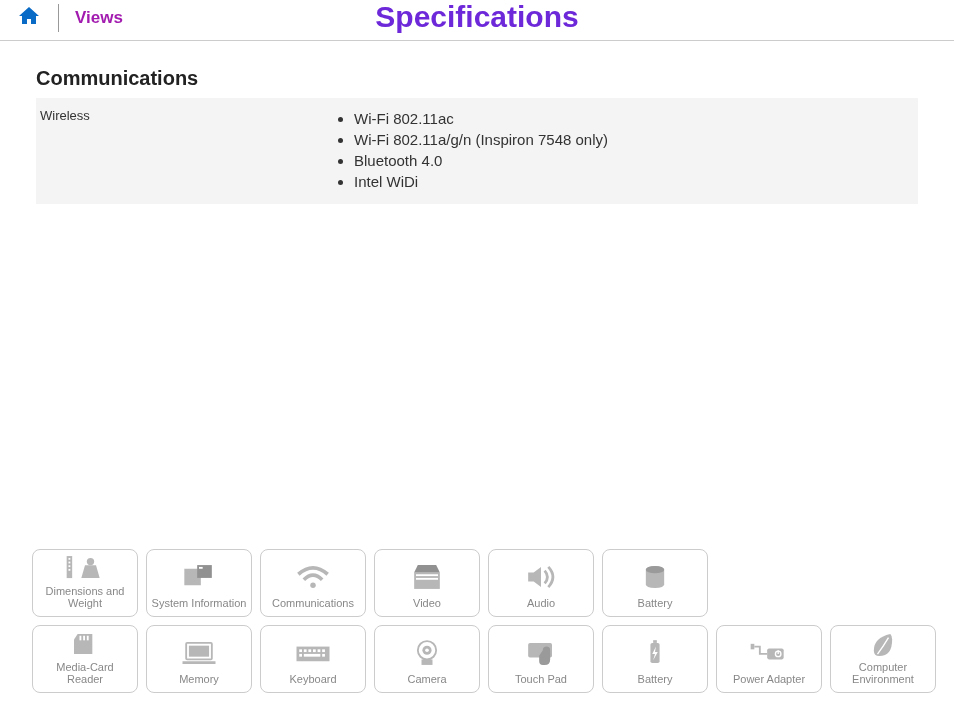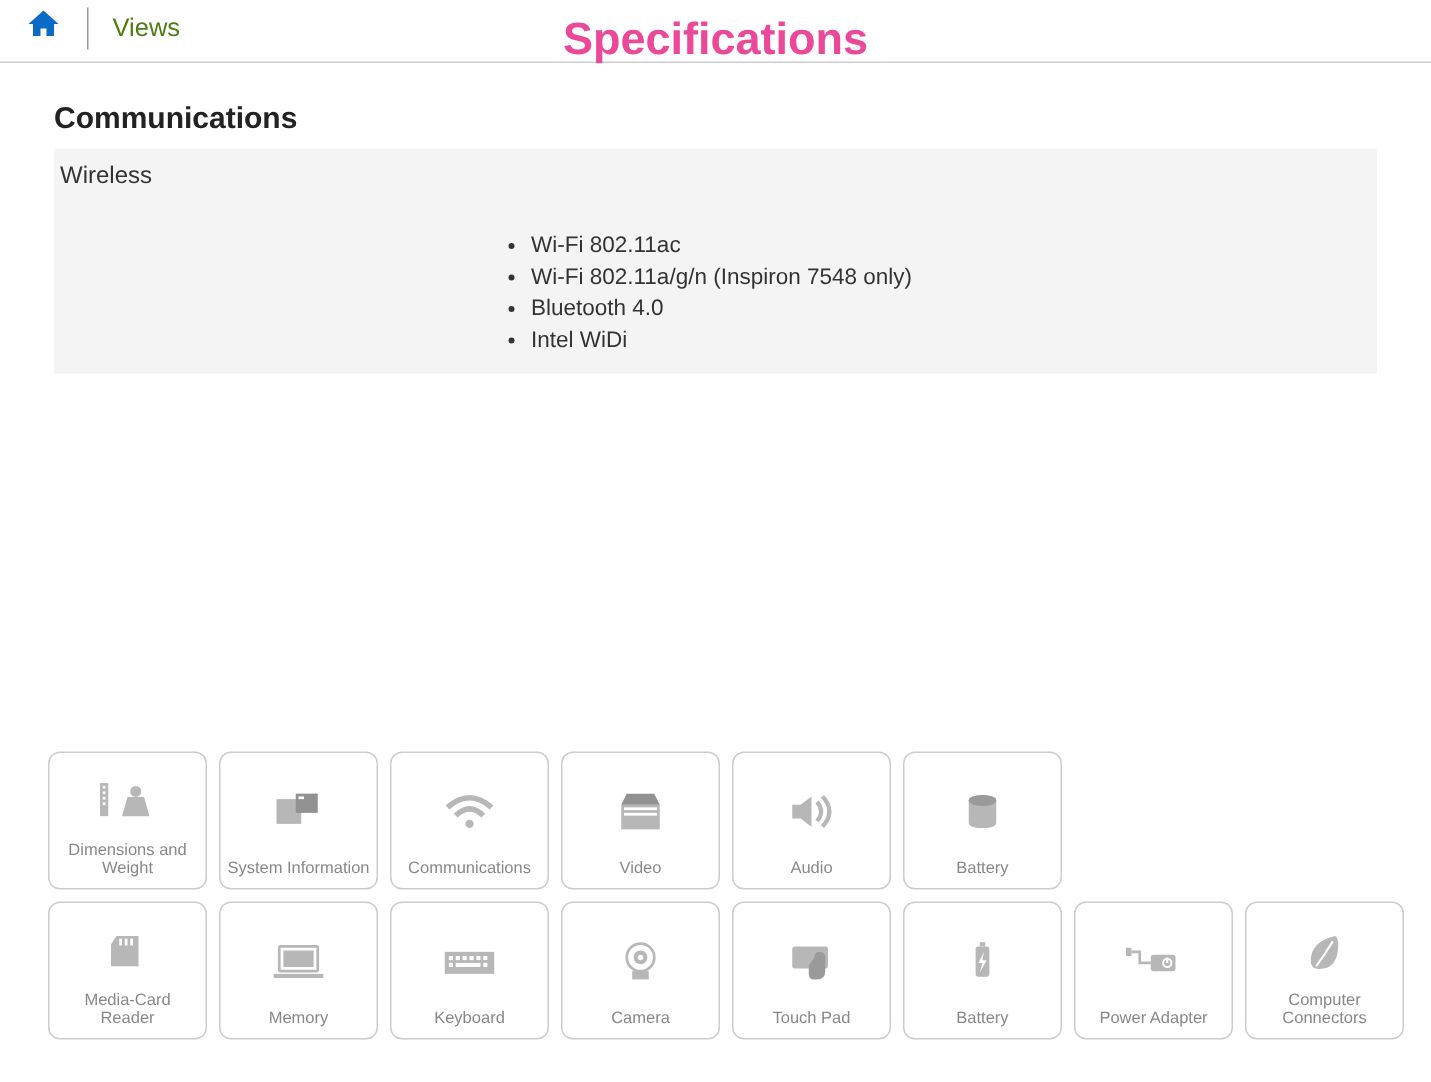--- a/index.html
+++ b/index.html
@@ -4,34 +4,34 @@
 <style>
   * { box-sizing: border-box; margin: 0; padding: 0; }
   body { font-family: "Segoe UI", Arial, sans-serif; background: #fff; width: 954px; height: 721px; overflow: hidden; position: relative; }
   
   .header {
     display: flex; align-items: center; padding: 4px 0 8px 0; border-bottom: 1px solid #ccc;
   }
   .home-btn { width: 58px; text-align: center; color: #0a6bc6; cursor: pointer; }
   .home-btn svg { width: 26px; height: 24px; }
   .vdiv { width: 1px; height: 28px; background: #999; margin-right: 16px; }
-  .views-link { color: #4d7c0f; font-weight: 400; font-size: 17px; cursor: pointer; }
-  .page-title { position: absolute; left: 0; right: 0; text-align: center; font-size: 30px; font-weight: 600; color: #ec4899; pointer-events: none; top: 10px;}
+  .views-link { color: #a21caf; font-weight: 700; font-size: 17px; cursor: pointer; }
+  .page-title { position: absolute; left: 0; right: 0; text-align: center; font-size: 30px; font-weight: 600; color: #6d28d9; pointer-events: none; top: 0;}
   
   .content { padding: 26px 36px 0 36px; }
   .section-title { font-size: 20px; font-weight: 600; color: #222; margin-bottom: 8px; }
   .spec-row { background: #f4f4f4; padding: 10px 0 12px 0; display: flex; }
-  .spec-label { width: 300px; padding-left: 4px; font-size: 16px; color: #333; }
-  .spec-values ul { list-style: disc; padding-left: 18px; margin-top: 44px; }
+  .spec-label { width: 300px; padding-left: 4px; font-size: 13px; color: #333; }
+  .spec-values ul { list-style: disc; padding-left: 18px; }
   .spec-values li { font-size: 15px; color: #333; padding: 2px 0; }
   
   .nav-grid { position: absolute; bottom: 20px; left: 32px; right: 16px; }
   .nav-row { display: flex; gap: 8px; margin-bottom: 8px; }
   .nav-tile {
-    width: 106px; height: 92px; border: 1.5px solid #ccc; border-radius: 8px;
+    width: 106px; height: 68px; border: 1.5px solid #ccc; border-radius: 8px;
     display: flex; flex-direction: column; align-items: center; justify-content: flex-end;
     cursor: pointer; padding: 6px 4px 6px 4px; background: #fff;
   }
   .nav-tile .ticon { flex: 1; display:flex; align-items:center; justify-content:center; width:100%; }
   .nav-tile .ticon svg { width: 44px; height: 34px; fill: #b7b7b7; }
   .nav-tile .tlabel { font-size: 11px; color: #888; text-align: center; line-height: 1.15; }
 </style>
 </head>
 <body>
 
@@ -210,16 +210,16 @@
         </div>
       <div class="tlabel">Power Adapter</div>
     </div>
     <div class="nav-tile">
       <div class="ticon">
           <svg viewBox="0 0 48 34">
             <path d="M32 6 Q14 10 14 24 Q14 30 20 30 Q34 30 34 12 Q34 8 32 6 Z" fill="#b7b7b7"></path>
             <path d="M18 28 Q24 20 30 10" stroke="#fff" stroke-width="1.5" fill="none"></path>
           </svg>
         </div>
-      <div class="tlabel">Computer Connectors</div>
+      <div class="tlabel">Computer Environment</div>
     </div>
   </div>
 </div>
 
 </body></html>

